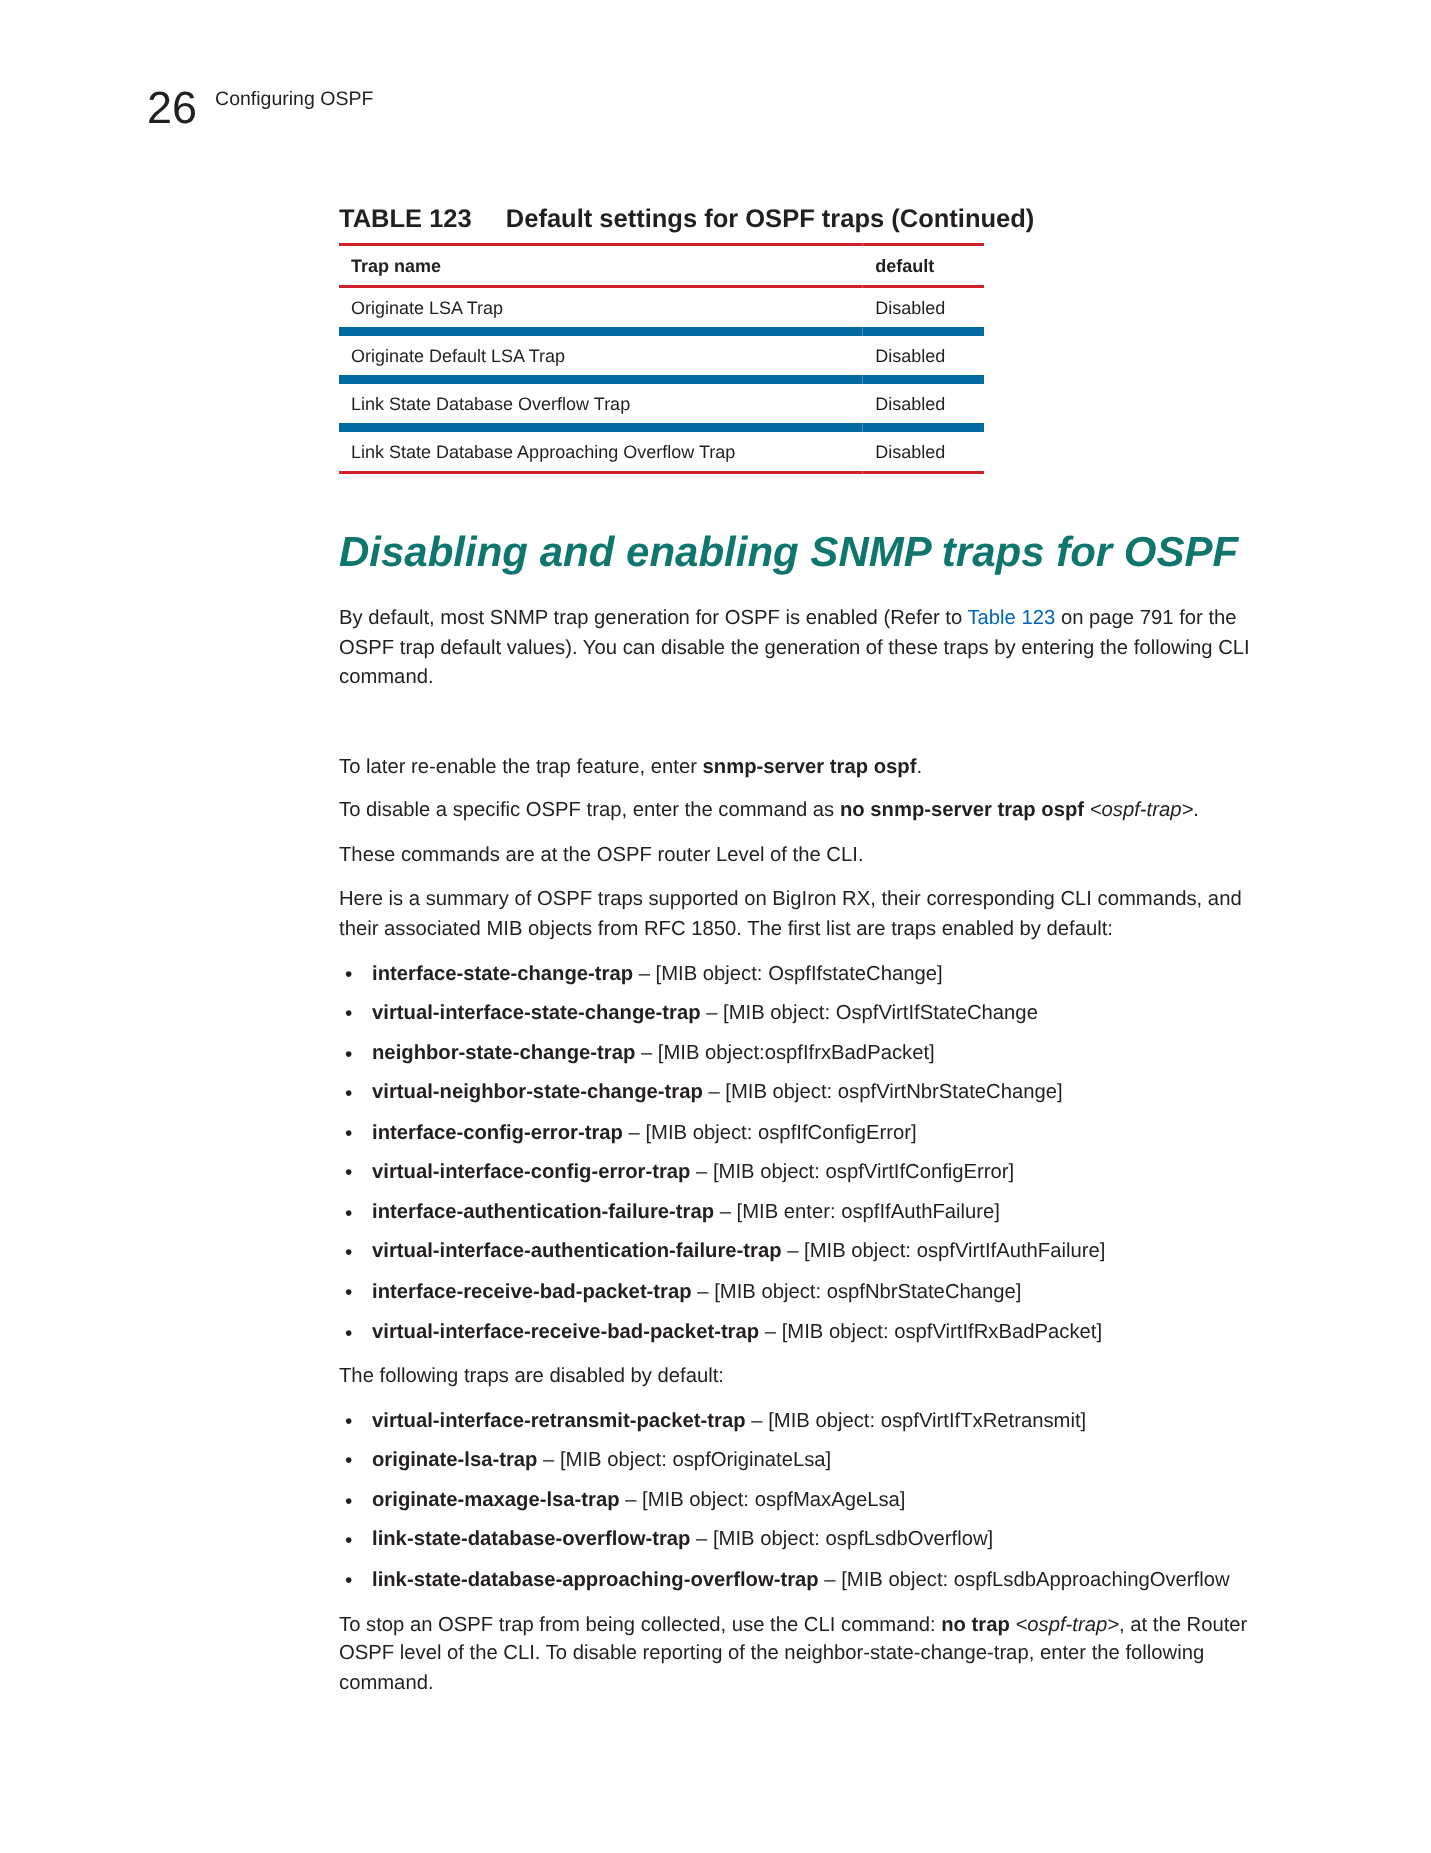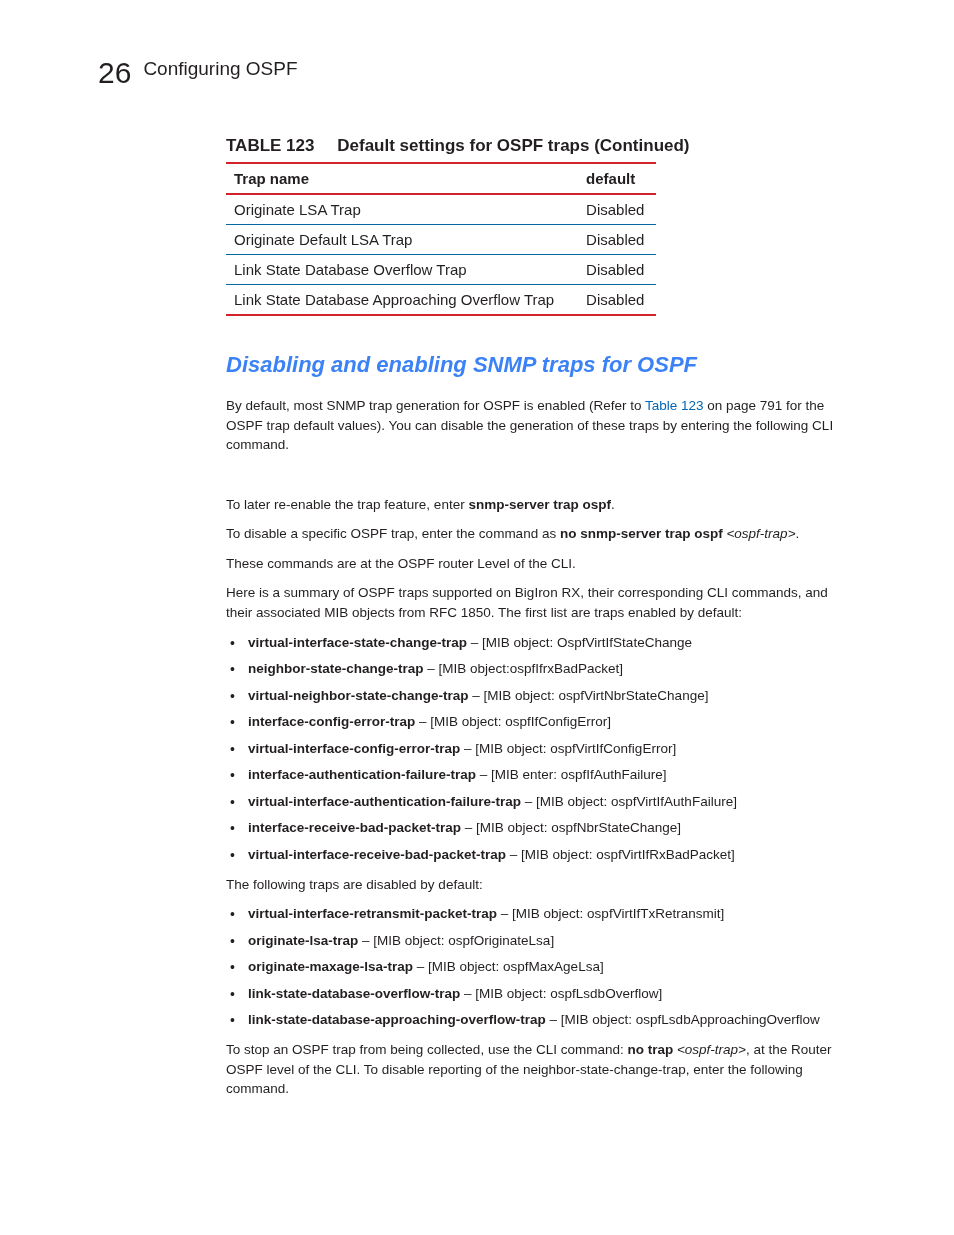--- a/index.html
+++ b/index.html
@@ -20,56 +20,56 @@
     align-items: flex-start;
     gap: 12px;
     margin-bottom: 48px;
   }
   .chapnum {
     font-size: 30px;
     font-weight: 400;
     line-height: 1;
   }
   .chaptitle {
-    font-size: 19px;
+    font-size: 13px;
     color: #231f20;
   }
   .content {
     margin-left: 128px;
   }
   .table-caption {
     font-size: 17px;
     margin-bottom: 6px;
   }
   .table-caption .tlabel { font-weight: 700; margin-right: 18px; }
   .table-caption .ttitle { font-weight: 700; }
   table.traps {
     border-collapse: collapse;
     width: 430px;
-    font-size: 15px;
+    font-size: 12px;
   }
   table.traps thead tr { border-top: 2px solid #d2232a; }
   table.traps th {
     text-align: left;
     font-weight: 700;
     padding: 6px 8px 6px 8px;
     border-bottom: 2px solid #d2232a;
   }
   table.traps td {
     padding: 6px 8px;
-    border-bottom: 1px solid #0369a1;
+    border-bottom: 6px solid #0369a1;
   }
   table.traps tbody tr:last-child td { border-bottom: 2px solid #d2232a; }
   h2.section {
     font-style: italic;
     font-weight: 700;
-    font-size: 22px;
+    font-size: 28px;
     margin-top: 36px;
     margin-bottom: 18px;
-    color: #3b82f6;
+    color: #0f766e;
   }
   p { font-size: 13.5px; line-height: 1.45; margin: 10px 0; }
   .link { color: #0066b3; }
   .bold { font-weight: 700; }
   .ital { font-style: italic; }
   ul.traps-list {
     list-style: none;
     padding-left: 22px;
     margin: 8px 0;
   }
@@ -142,20 +142,21 @@
 
     <p>
       <span>To disable a specific OSPF trap, enter the command as </span><span class="bold">no snmp-server trap ospf </span><span class="ital">&lt;ospf-trap&gt;</span><span>.</span>
     </p>
 
     <p>These commands are at the OSPF router Level of the CLI.</p>
 
     <p>Here is a summary of OSPF traps supported on BigIron RX, their corresponding CLI commands, and their associated MIB objects from RFC 1850. The first list are traps enabled by default:</p>
 
     <ul class="traps-list">
+      <li><span class="bold">interface-state-change-trap</span><span> – [MIB object: OspfIfstateChange]</span></li>
       <li><span class="bold">virtual-interface-state-change-trap</span><span> – [MIB object: OspfVirtIfStateChange</span></li>
       <li><span class="bold">neighbor-state-change-trap</span><span> – [MIB object:ospfIfrxBadPacket]</span></li>
       <li><span class="bold">virtual-neighbor-state-change-trap</span><span> – [MIB object: ospfVirtNbrStateChange]</span></li>
       <li><span class="bold">interface-config-error-trap</span><span> – [MIB object: ospfIfConfigError]</span></li>
       <li><span class="bold">virtual-interface-config-error-trap</span><span> – [MIB object: ospfVirtIfConfigError]</span></li>
       <li><span class="bold">interface-authentication-failure-trap</span><span> – [MIB enter: ospfIfAuthFailure]</span></li>
       <li><span class="bold">virtual-interface-authentication-failure-trap</span><span> – [MIB object: ospfVirtIfAuthFailure]</span></li>
       <li><span class="bold">interface-receive-bad-packet-trap</span><span> – [MIB object: ospfNbrStateChange]</span></li>
       <li><span class="bold">virtual-interface-receive-bad-packet-trap</span><span> – [MIB object: ospfVirtIfRxBadPacket]</span></li>
     </ul>

